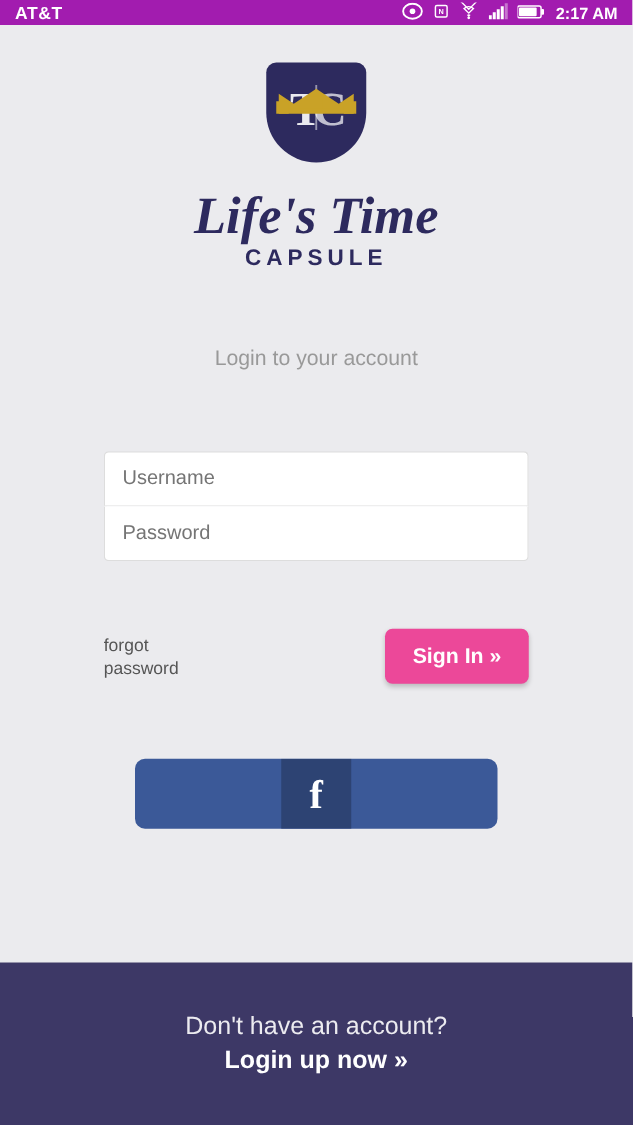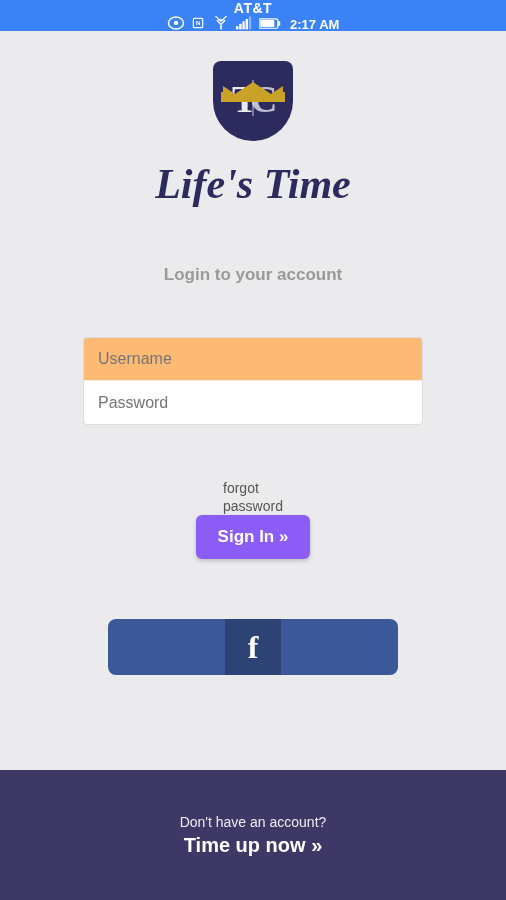--- a/index.html
+++ b/index.html
@@ -9,31 +9,30 @@
       height: 900px;
       overflow: hidden;
       font-family: 'Arial', sans-serif;
       background: #f0f0f0;
       display: flex;
       flex-direction: column;
     }
 
     
     .status-bar {
-      background: #3b82f6;
+      background: #a21caf;
       color: #fff;
-      height: 31px;
+      height: 20px;
       display: flex;
       align-items: center;
       justify-content: space-between;
       padding: 0 12px;
       flex-shrink: 0;
       font-size: 14px;
       font-weight: bold;
-      flex-direction: column;
     }
 
     .status-left {
       font-size: 14px;
       font-weight: bold;
       letter-spacing: 0.5px;
     }
 
     .status-right {
       display: flex;
@@ -109,35 +108,34 @@
       letter-spacing: 4px;
       font-weight: bold;
       text-transform: uppercase;
       margin-top: 2px;
     }
 
     
     .login-label {
       color: #999;
       font-size: 17px;
-      margin-bottom: 12px;
+      margin-bottom: 24px;
       text-align: right;
-      font-weight: bold;
     }
 
     .inputs-wrapper {
       width: 100%;
       max-width: 340px;
       margin-bottom: 14px;
     }
 
     .username-input {
       width: 100%;
       height: 44px;
-      background: #fdba74;
+      background: #ffffff;
       border: 1px solid #ddd;
       border-bottom: 1px solid #eee;
       border-radius: 4px 4px 0 0;
       padding: 0 14px;
       font-size: 16px;
       color: #555;
       outline: none;
     }
 
     .password-input {
@@ -154,34 +152,33 @@
     }
 
     
     .action-row {
       width: 100%;
       max-width: 340px;
       display: flex;
       align-items: center;
       justify-content: space-between;
       margin-bottom: 20px;
-      flex-direction: column;
     }
 
     .forgot-password {
       color: #555;
       font-size: 14px;
       text-decoration: none;
       line-height: 1.3;
       text-align: left;
       cursor: pointer;
     }
 
     .sign-in-button {
-      background: #8b5cf6;
+      background: #ec4899;
       color: white;
       border: none;
       border-radius: 6px;
       padding: 12px 22px;
       font-size: 17px;
       font-weight: bold;
       cursor: pointer;
       white-space: nowrap;
       box-shadow: 0 2px 4px rgba(0,0,0,0.2);
     }
@@ -237,21 +234,21 @@
       height: 130px;
       display: flex;
       flex-direction: column;
       align-items: center;
       justify-content: center;
       flex-shrink: 0;
     }
 
     .footer-text {
       color: white;
-      font-size: 14px;
+      font-size: 20px;
       opacity: 0.9;
       margin-bottom: 4px;
     }
 
     .footer-signup {
       color: white;
       font-size: 20px;
       font-weight: bold;
       cursor: pointer;
     }
@@ -318,20 +315,21 @@
           <svg width="50" height="44" viewBox="0 0 50 44">
             <text x="4" y="36" font-family="serif" font-size="38" font-weight="bold" fill="white" opacity="0.9">T</text>
             <text x="22" y="36" font-family="serif" font-size="38" font-weight="bold" fill="white" opacity="0.7">C</text>
             <line x1="25" y1="4" x2="25" y2="40" stroke="white" stroke-width="1.5" opacity="0.5"></line>
           </svg>
         </span>
       </div>
     </div>
 
     <div class="app-title-script" style="font-family: 'Georgia', cursive, serif; font-style: italic; font-size: 42px; color: #2d2a5e; font-weight: bold; line-height:1;">Life's Time</div>
+    <div class="app-title-caps">CAPSULE</div>
   </div>
 
   <div class="login-label">Login to your account</div>
 
   <div class="inputs-wrapper">
     <input class="username-input" type="text" placeholder="Username" style="">
     <input class="password-input" type="password" placeholder="Password" style="">
   </div>
 
   <div class="action-row">
@@ -344,14 +342,14 @@
   <button class="facebook-button">
     <div class="fb-icon-section">
       <span class="fb-f">f</span>
     </div>
   </button>
 
 </div>
 
 <div class="footer">
   <div class="footer-text">Don't have an account?</div>
-  <div class="footer-signup">Time up now »</div>
+  <div class="footer-signup">Login up now »</div>
 </div>
 
 </body></html>

